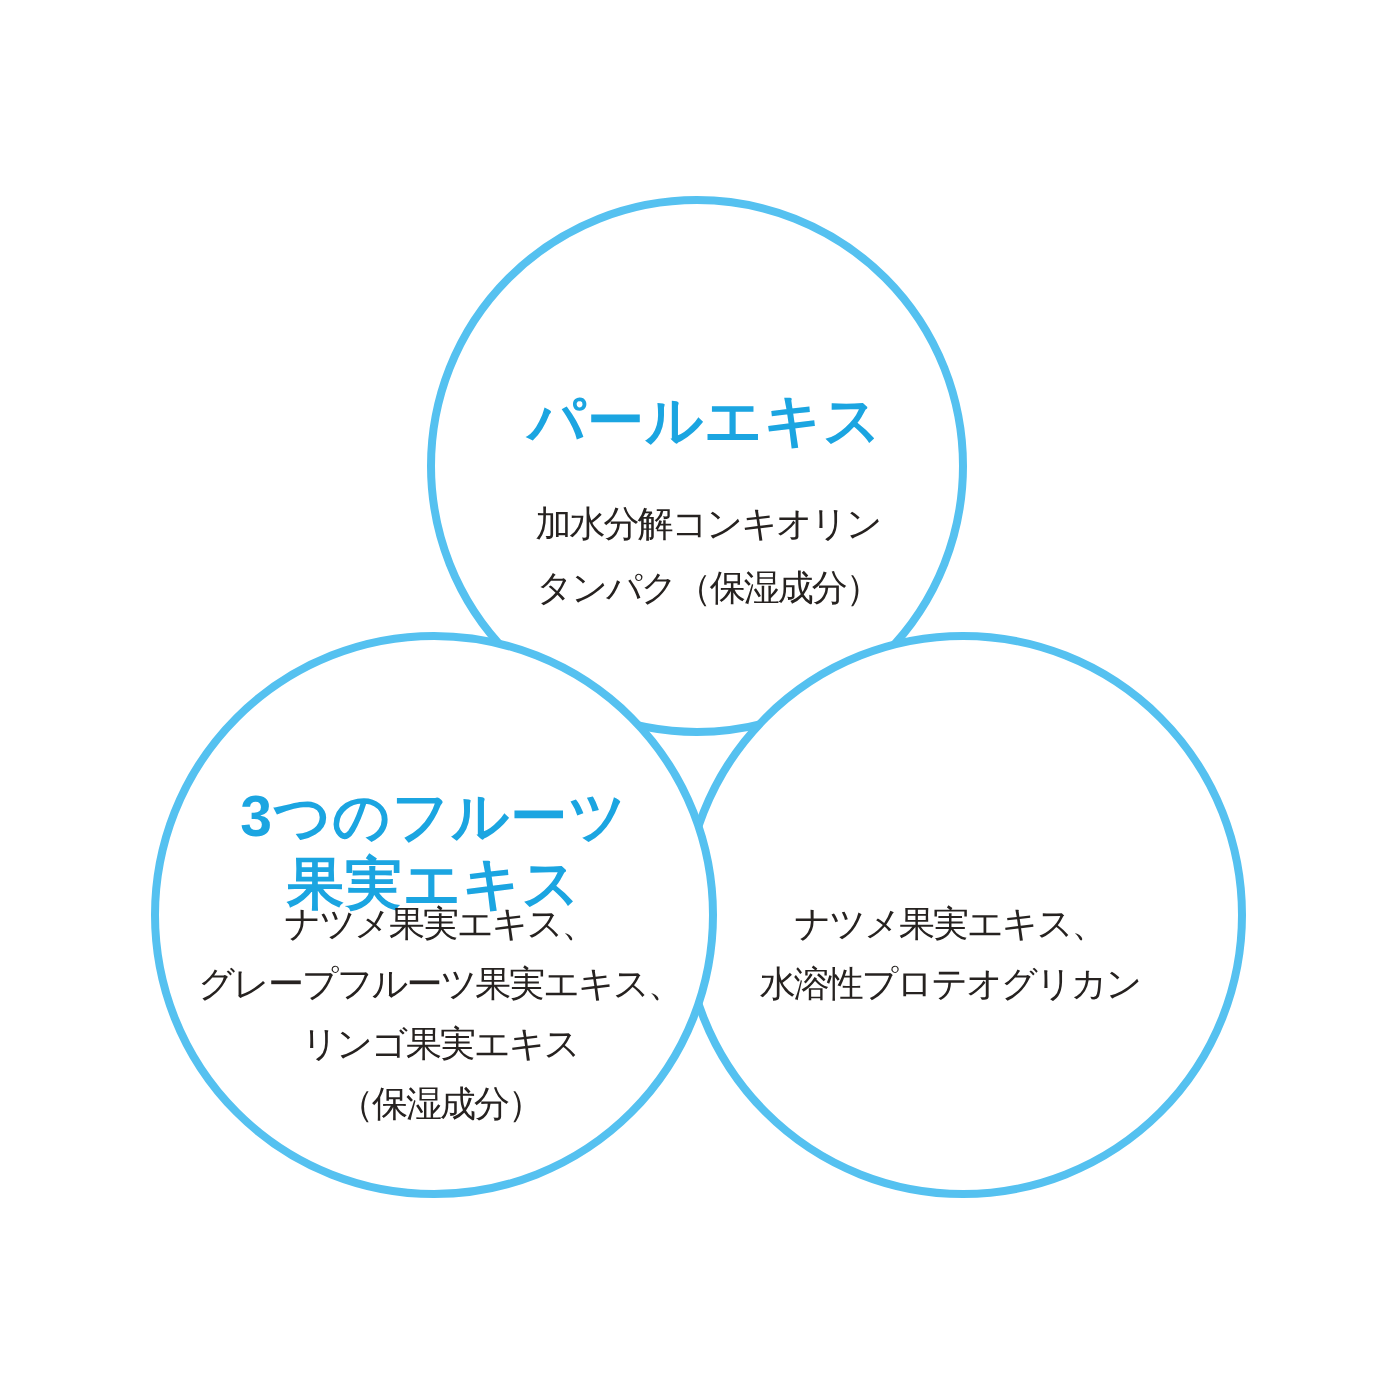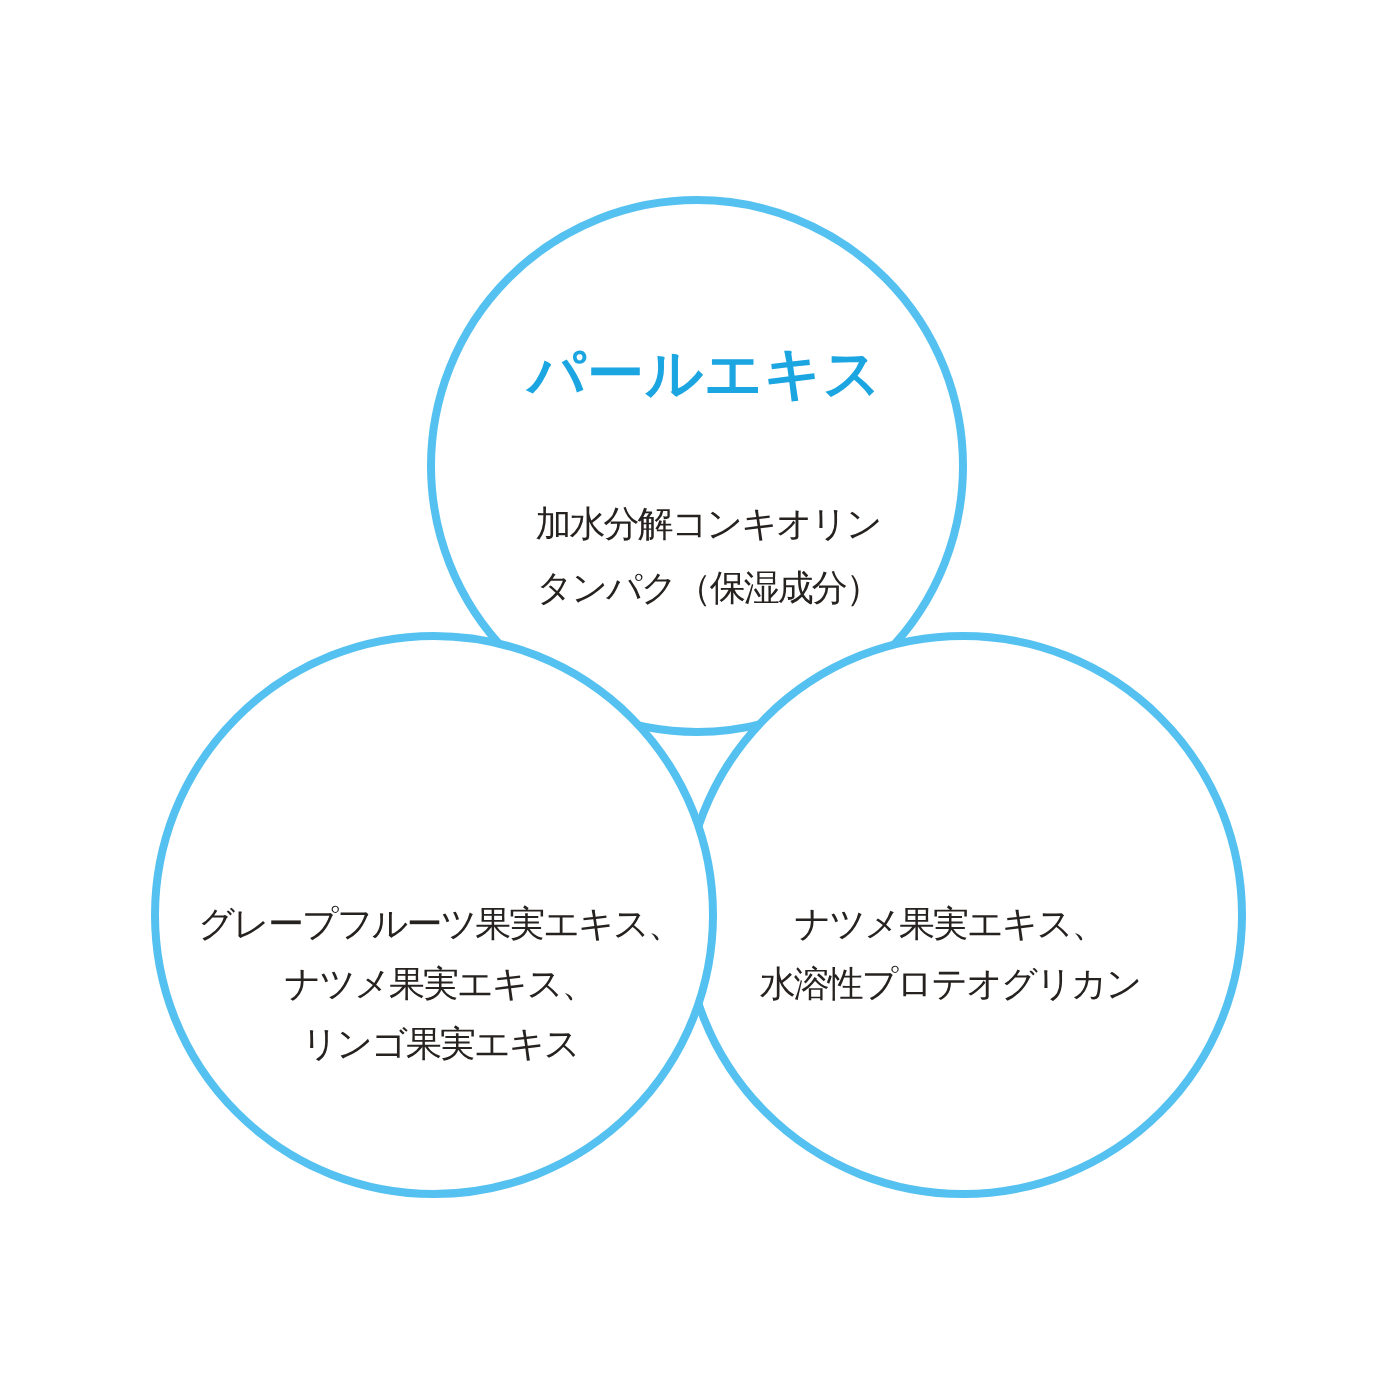--- a/index.html
+++ b/index.html
@@ -32,20 +32,21 @@
     transform: translateX(-50%);
     text-align: center;
     white-space: nowrap;
   }
   .title {
     color: var(--title-color, #1BA5E1);
     font-weight: 800;
     font-size: 57px;
     line-height: 70px;
     letter-spacing: 1px;
+    margin-top: 47px;
   }
   .title.small-lh { line-height: 67px; }
   .body-text {
     color: var(--body-color, #262220);
     font-size: 36px;
     line-height: 64px;
     letter-spacing: -2px;
   }
   .body-text.tight { line-height: 60px; }
   .line { display: block; }
@@ -63,24 +64,29 @@
   </svg>
 
   <div class="txt title" style="left:705px; top:338px;">
     <span class="line">パールエキス</span>
   </div>
   <div class="txt body-text" style="left:708px; top:492px;">
     <span class="line">加水分解コンキオリン</span>
     <span class="line">タンパク（保湿成分）</span>
   </div>
 
+  <div class="txt title small-lh" style="left:434px; top:736px;">
+    <span class="line">3つのフルーツ</span>
+    <span class="line">果実エキス</span>
+  </div>
   <div class="txt body-text tight" style="left:440px; top:894px;">
+    <span class="line">ナツメ果実エキス、</span>
     <span class="line">グレープフルーツ果実エキス、</span>
-    <span class="line">ナツメ果実エキス、</span>
     <span class="line">リンゴ果実エキス</span>
+    <span class="line">（保湿成分）</span>
   </div>
 
   <div class="txt body-text tight" style="left:950px; top:894px;">
     <span class="line">ナツメ果実エキス、</span>
     <span class="line">水溶性プロテオグリカン</span>
   </div>
 
 </div>
 
 </body></html>

